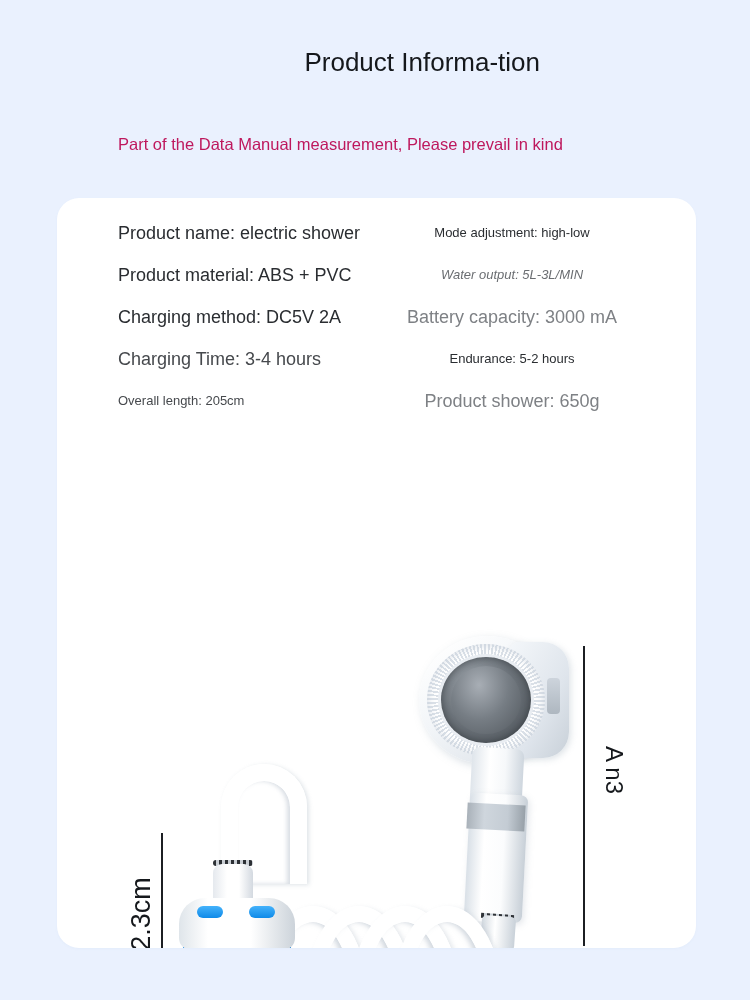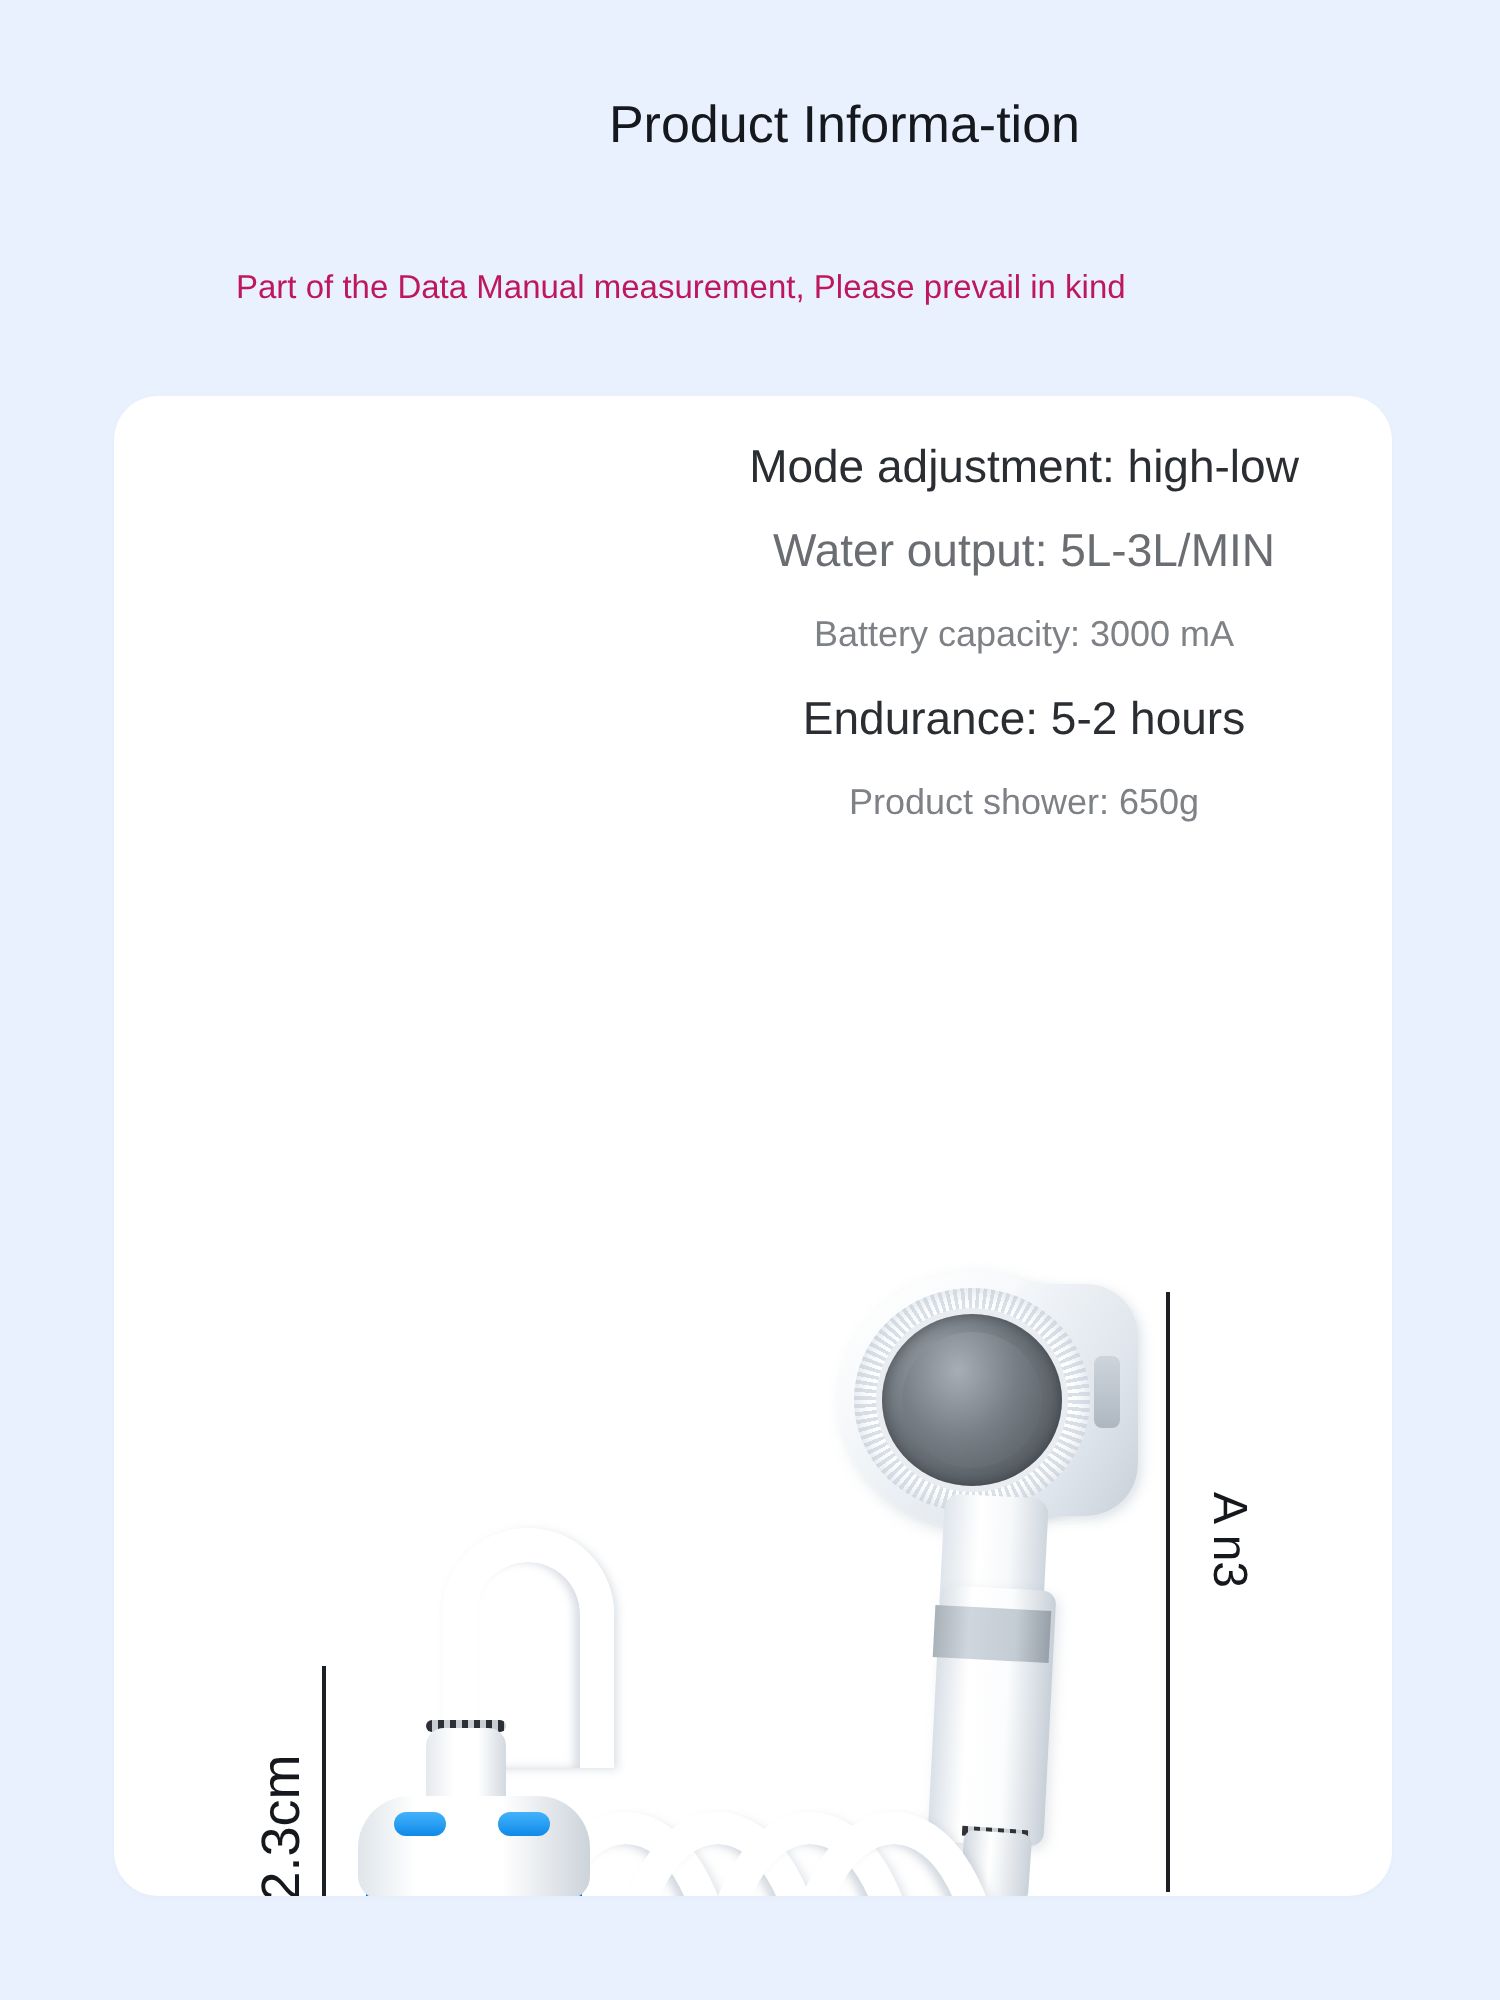--- a/index.html
+++ b/index.html
@@ -38,23 +38,23 @@
   .col-right{left:310px;width:290px;}
   .spec-row{
     height:42px;line-height:42px;white-space:nowrap;
     font-size:17.5px;color:#3c3f43;
   }
   .col-left .spec-row{text-align:left;}
   .col-right .spec-row{text-align:center;}
   
   .t-dark  {color:#2a2d31;}
   .t-mid   {color:#46494d;}
-  .t-light {color:#6a6d71;}
+  .t-light {color:#6a6d71;font-style:italic;}
   .t-xlight{color:#7e8185;}
-  .s-lg{font-size:23px;}
+  .s-lg{font-size:13px;}
   .s-md{font-size:18px;}
 
   
   .photo{position:absolute;left:0;top:208px;width:639px;height:542px;}
 
   
   .m-vline{
     position:absolute;left:104px;top:427px;width:2px;height:265px;
     background:#1c1f23;
   }
@@ -188,20 +188,27 @@
 
 <div class="page">
 
   <div class="title">Product Informa-tion</div>
   <div class="subtitle">Part of the Data Manual measurement, Please prevail in kind</div>
 
   <div class="card">
 
     <div class="specs">
 
+      <div class="spec-col col-left">
+        <div class="spec-row t-dark s-md">Product name: electric shower</div>
+        <div class="spec-row t-dark s-md">Product material: ABS + PVC</div>
+        <div class="spec-row t-dark s-md">Charging method: DC5V 2A</div>
+        <div class="spec-row t-mid s-md">Charging Time: 3-4 hours</div>
+        <div class="spec-row t-mid s-lg">Overall length: 205cm</div>
+      </div>
 
       <div class="spec-col col-right">
         <div class="spec-row t-dark s-lg">Mode adjustment: high-low</div>
         <div class="spec-row t-light s-lg">Water output: 5L-3L/MIN</div>
         <div class="spec-row t-xlight s-md">Battery capacity: 3000 mA</div>
         <div class="spec-row t-dark s-lg">Endurance: 5-2 hours</div>
         <div class="spec-row t-xlight s-md">Product shower: 650g</div>
       </div>
     </div>
 

